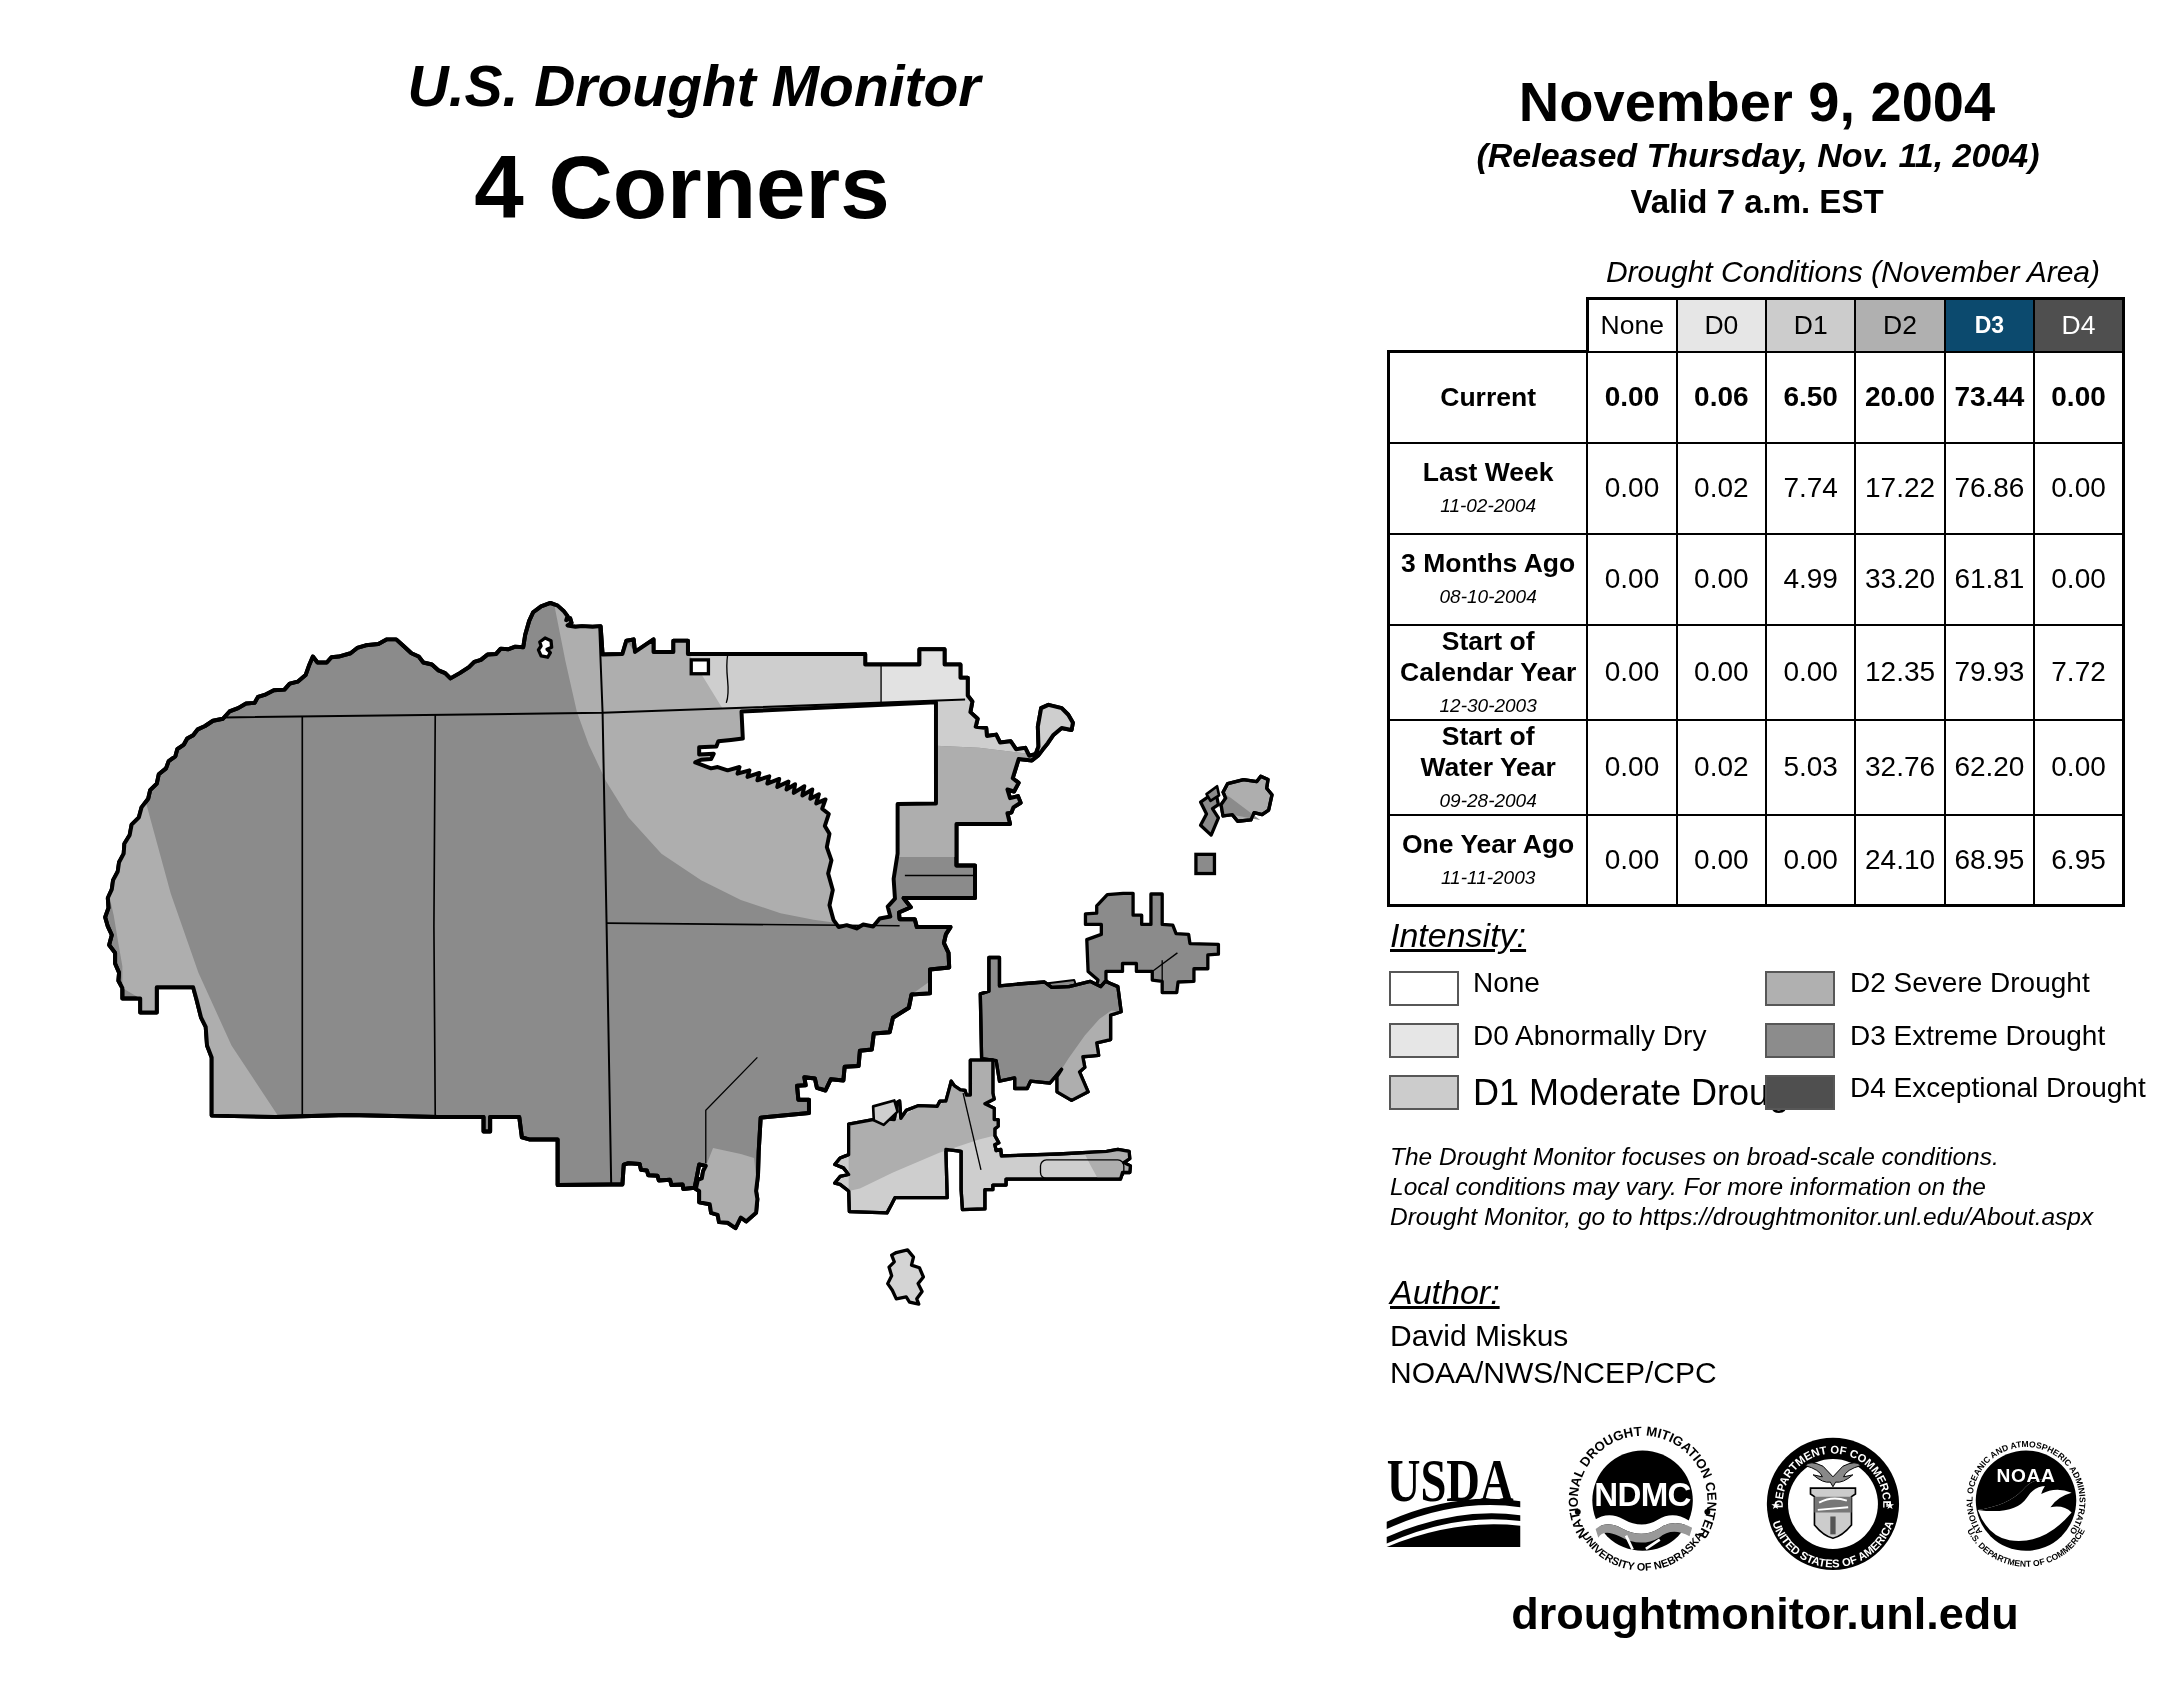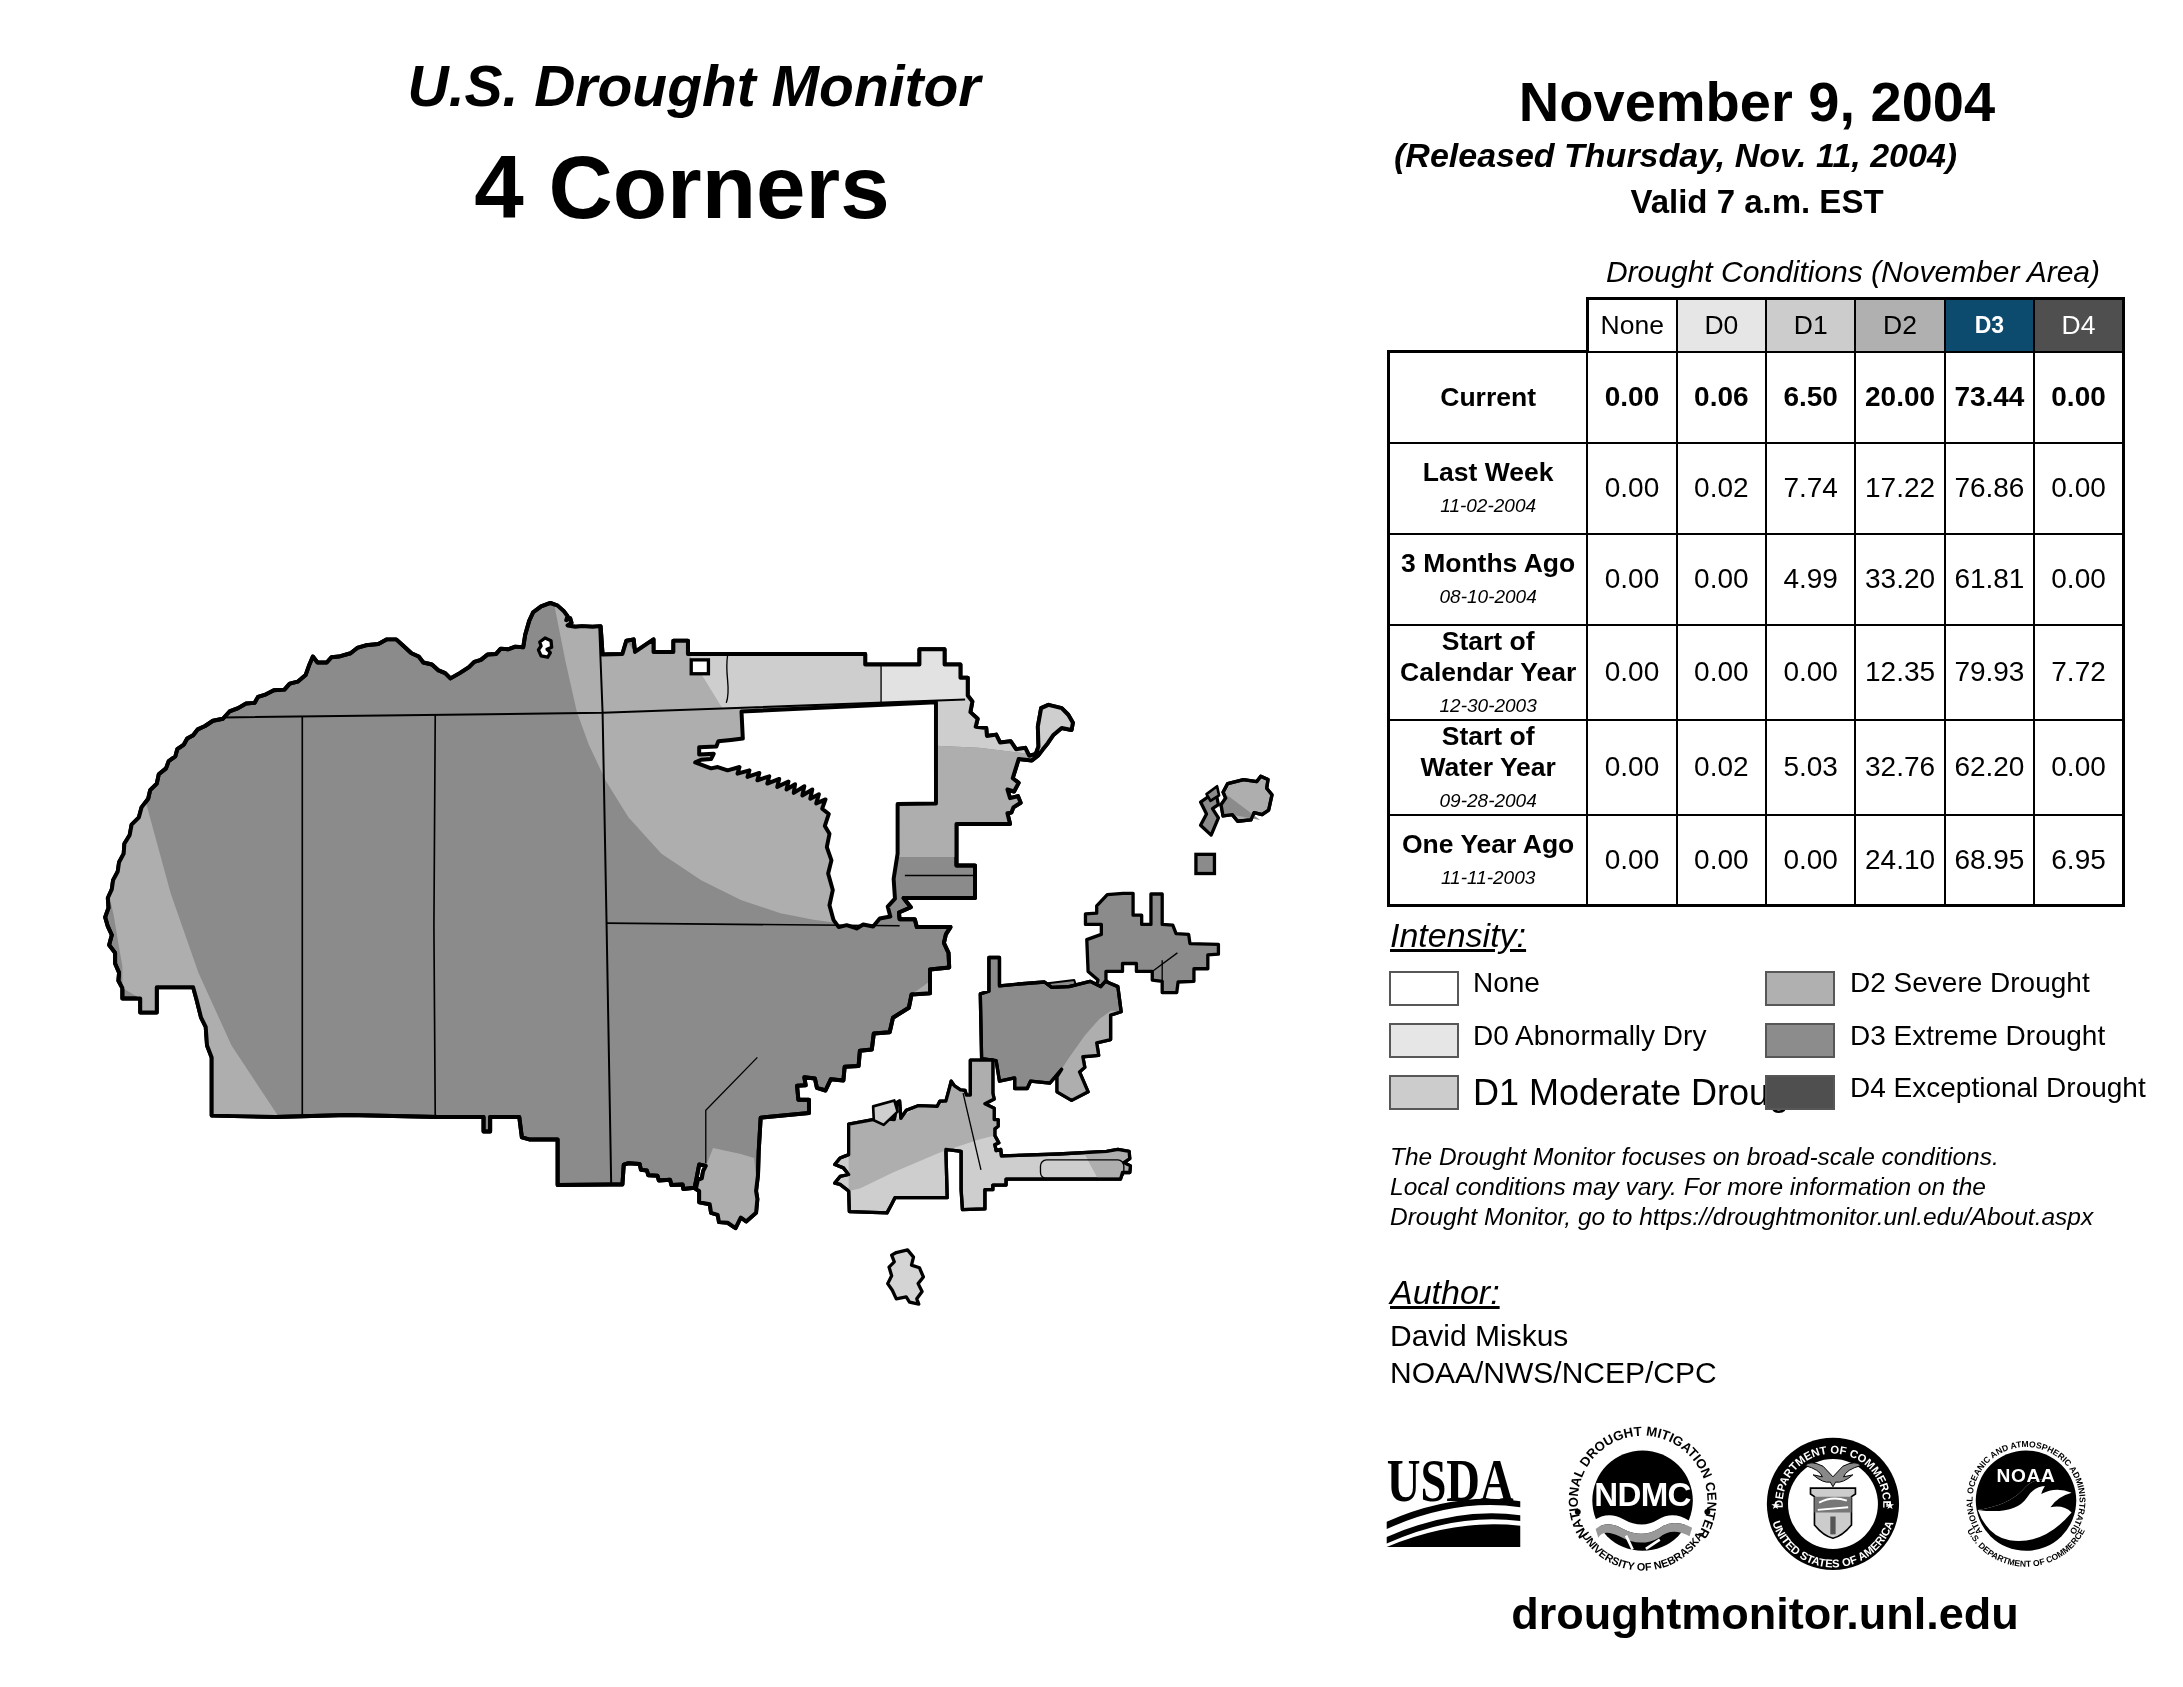--- a/index.html
+++ b/index.html
@@ -10,21 +10,21 @@
 </style>
 </head>
 <body>
 
 <div class="abs" style="left:231px;top:53px;width:926px;text-align:center;font-size:57px;font-weight:bold;font-style:italic;">U.S. Drought Monitor</div>
 
 <div class="abs" style="left:219px;top:136px;width:926px;text-align:center;font-size:89px;font-weight:bold;">4 Corners</div>
 
 <div class="abs" style="left:1426px;top:69px;width:662px;text-align:center;font-size:56px;font-weight:bold;">November 9, 2004</div>
 
-<div class="abs" style="left:1394px;top:136px;width:728px;font-size:34px;font-weight:bold;font-style:italic;">(Released Thursday, Nov. 11, 2004)</div>
+<div class="abs" style="left:1394px;top:136px;width:728px;text-align:center;font-size:34px;font-weight:bold;font-style:italic;">(Released Thursday, Nov. 11, 2004)</div>
 
 <div class="abs" style="left:1426px;top:183px;width:662px;text-align:center;font-size:33px;font-weight:bold;">Valid 7 a.m. EST</div>
 
 <div class="abs" style="left:1522px;top:255px;width:662px;text-align:center;font-size:30px;font-style:italic;">Drought Conditions (November Area)</div>
 
 <div class="abs" style="left:1387px;top:297px;">
 <table class="dm" style="width:738px;">
   <colgroup>
         <col style="width:198px">
         <col style="width:89px">

